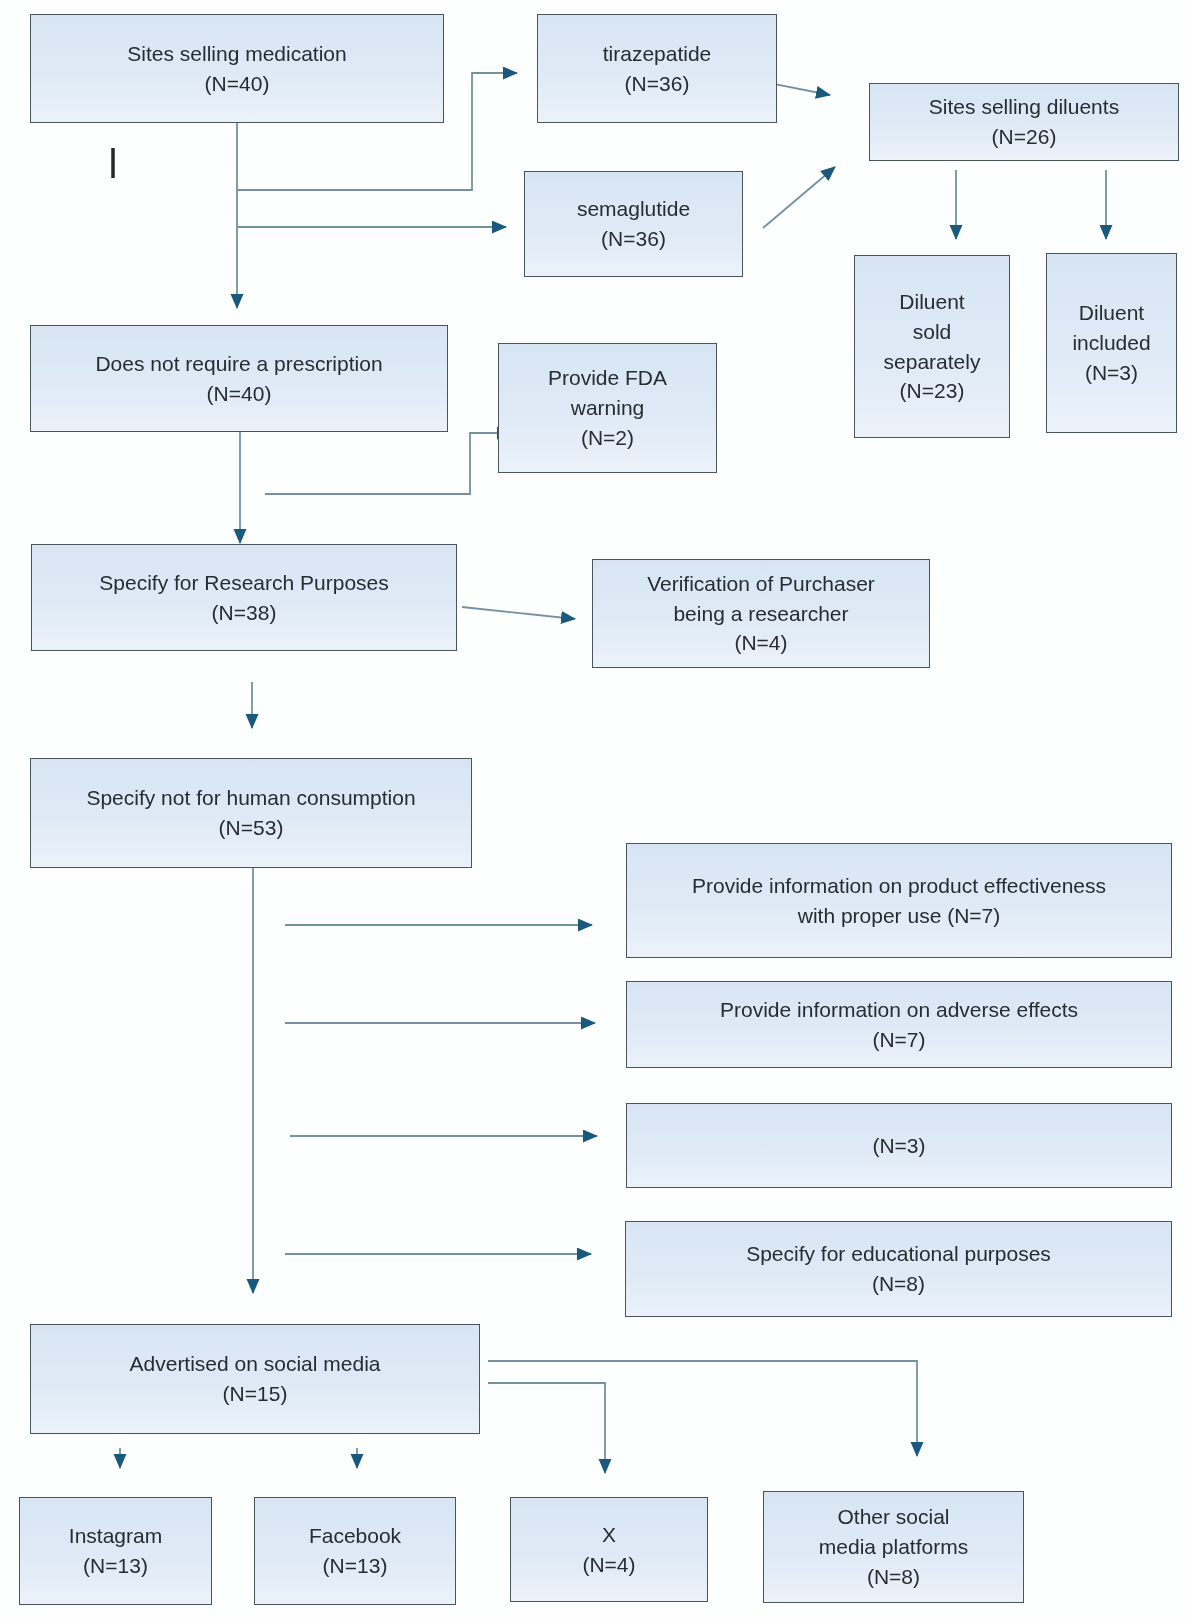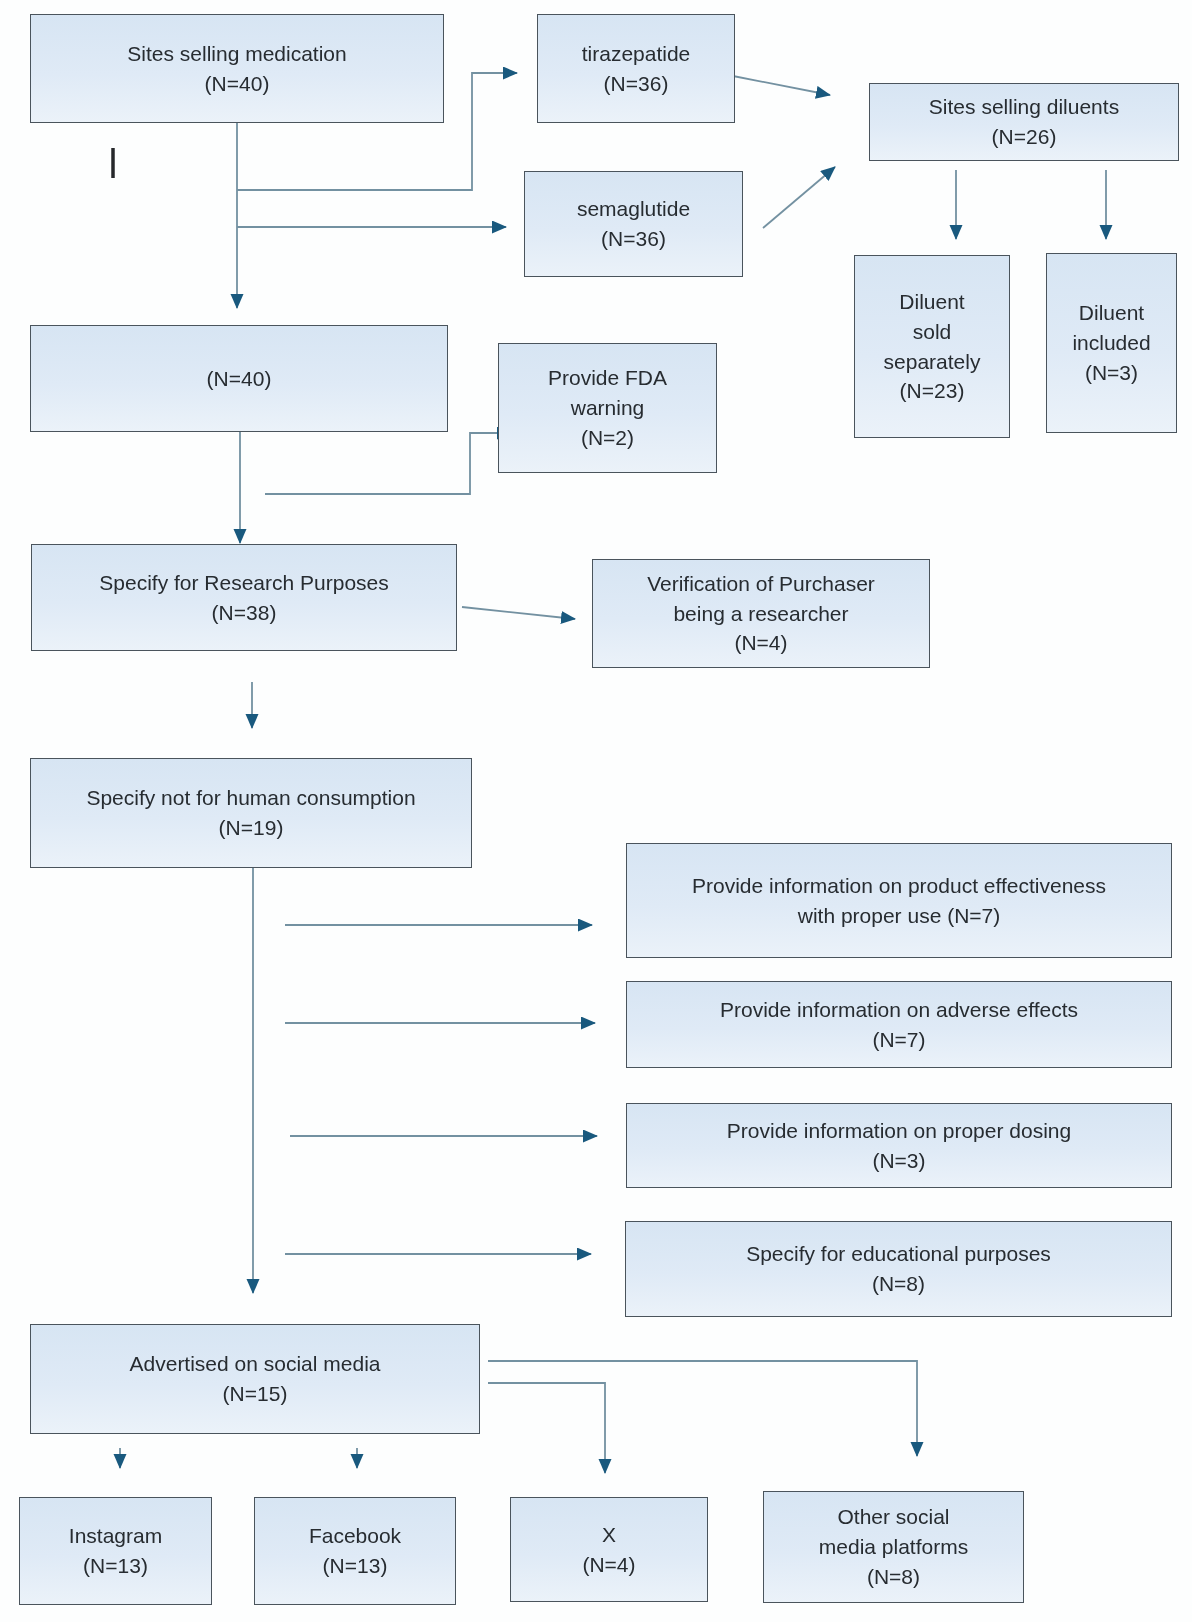--- a/index.html
+++ b/index.html
@@ -86,21 +86,21 @@
     <polyline points="357,1448 357,1468" marker-end="url(#arrow)"></polyline>
     <polyline points="488,1383 605,1383 605,1473" marker-end="url(#arrow)"></polyline>
     <polyline points="488,1361 917,1361 917,1456" marker-end="url(#arrow)"></polyline>
   </svg>
 
   <div class="node" style="left:30px;top:14px;width:414px;height:109px">
     <span class="lbl">Sites selling medication</span>
     <span class="lbl">(N=40)</span>
   </div>
 
-  <div class="node" style="left:537px;top:14px;width:198px;height:109px">
+  <div class="node" style="left:537px;top:14px;width:240px;height:109px">
     <span class="lbl">tirazepatide</span>
     <span class="lbl">(N=36)</span>
   </div>
 
   <div class="node" style="left:524px;top:171px;width:219px;height:106px">
     <span class="lbl">semaglutide</span>
     <span class="lbl">(N=36)</span>
   </div>
 
   <div class="node" style="left:869px;top:83px;width:310px;height:78px">
@@ -115,20 +115,21 @@
     <span class="lbl">(N=23)</span>
   </div>
 
   <div class="node" style="left:1046px;top:253px;width:131px;height:180px">
     <span class="lbl">Diluent
 included</span>
     <span class="lbl">(N=3)</span>
   </div>
 
   <div class="node" style="left:30px;top:325px;width:418px;height:107px">
+    <span class="lbl">Does not require a prescription</span>
     <span class="lbl">(N=40)</span>
   </div>
 
   <div class="node" style="left:498px;top:343px;width:219px;height:130px">
     <span class="lbl">Provide FDA
 warning</span>
     <span class="lbl">(N=2)</span>
   </div>
 
   <div class="node" style="left:31px;top:544px;width:426px;height:107px">
@@ -137,35 +138,34 @@
   </div>
 
   <div class="node" style="left:592px;top:559px;width:338px;height:109px">
     <span class="lbl">Verification of Purchaser
 being a researcher</span>
     <span class="lbl">(N=4)</span>
   </div>
 
   <div class="node" style="left:30px;top:758px;width:442px;height:110px">
     <span class="lbl">Specify not for human consumption</span>
-    <span class="lbl">(N=19)</span>
+    <span class="lbl">(N=53)</span>
   </div>
 
   <div class="node" style="left:626px;top:843px;width:546px;height:115px">
     <span class="lbl">Provide information on product effectiveness
 with proper use (N=7)</span>
   </div>
 
   <div class="node" style="left:626px;top:981px;width:546px;height:87px">
     <span class="lbl">Provide information on adverse effects</span>
     <span class="lbl">(N=7)</span>
   </div>
 
   <div class="node" style="left:626px;top:1103px;width:546px;height:85px">
-    <span class="lbl">Provide information on proper dosing</span>
     <span class="lbl">(N=3)</span>
   </div>
 
   <div class="node" style="left:625px;top:1221px;width:547px;height:96px">
     <span class="lbl">Specify for educational purposes</span>
     <span class="lbl">(N=8)</span>
   </div>
 
   <div class="node" style="left:30px;top:1324px;width:450px;height:110px">
     <span class="lbl">Advertised on social media</span>

